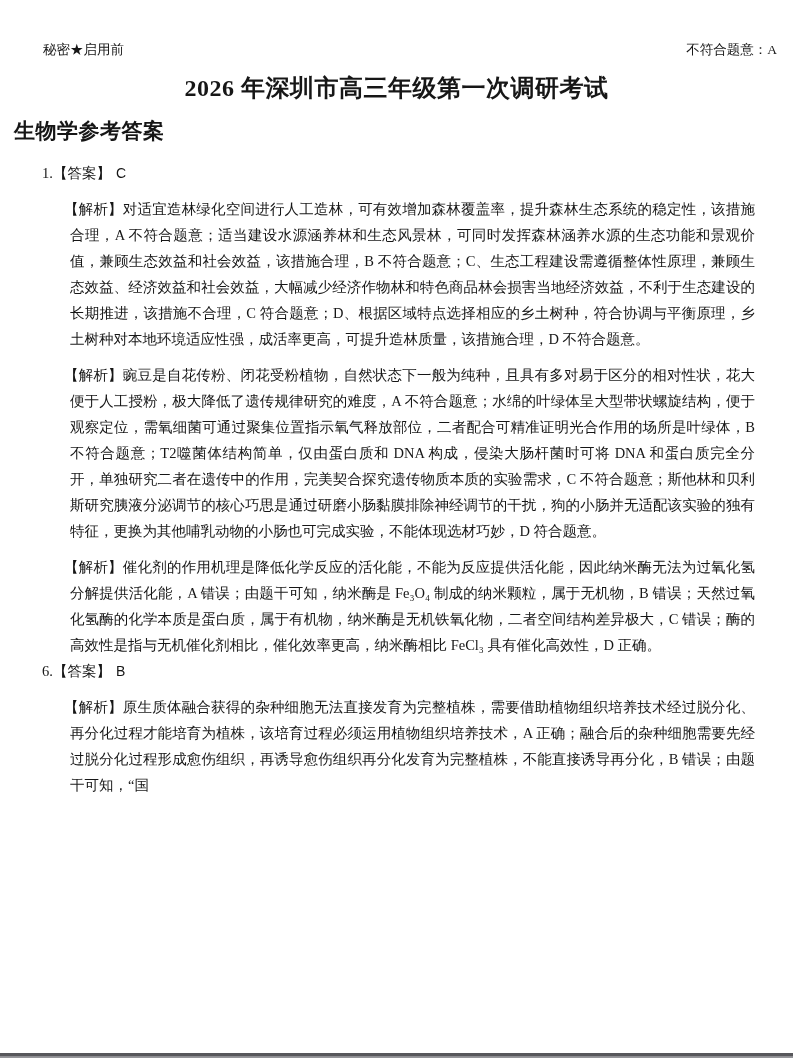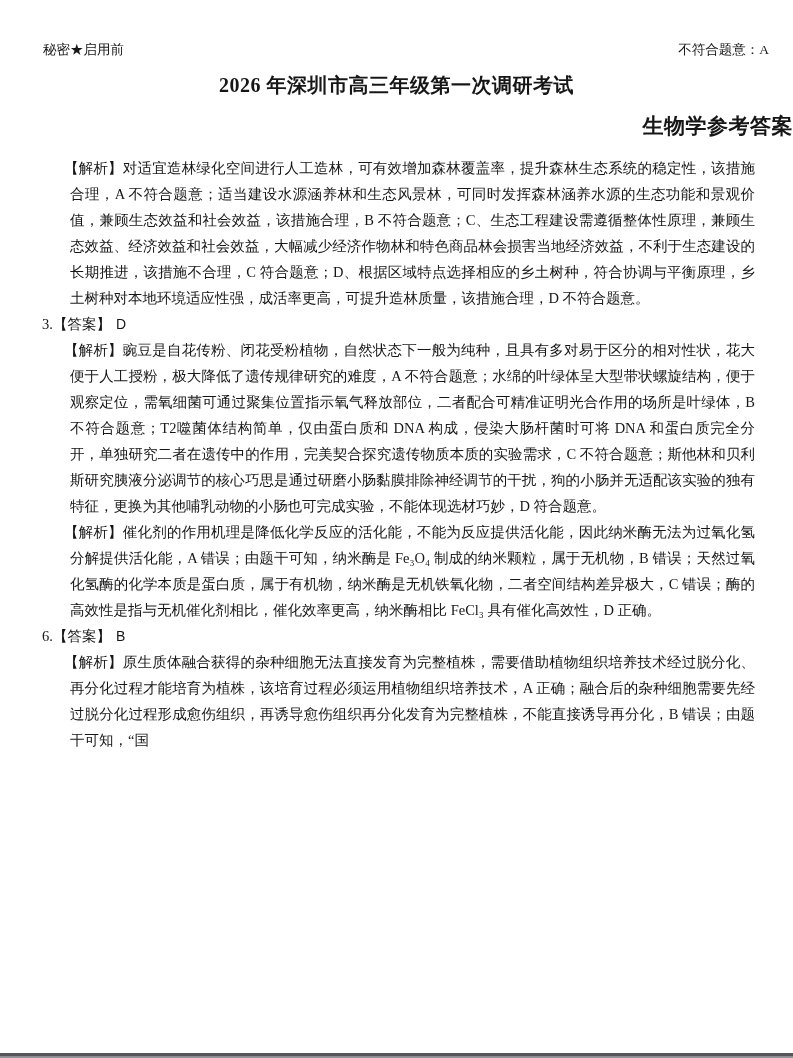--- a/index.html
+++ b/index.html
@@ -12,33 +12,33 @@
     height: 1058px;
     position: relative;
     overflow: hidden;
     font-family: "Liberation Serif", "DejaVu Serif", serif;
     color: #161616;
   }
   .doc-header {
     display: flex;
     justify-content: space-between;
     align-items: baseline;
-    padding: 42px 24px 0 43px;
+    padding: 42px 16px 0 43px;
     font-size: 13.5px;
     line-height: 15px;
   }
   .doc-title {
     text-align: center;
-    font-size: 20px;
+    font-size: 24px;
     font-weight: 700;
     margin: 15px 0 0 0;
     letter-spacing: 0.5px;
   }
   .doc-subtitle {
-    text-align: right;
+    text-align: left;
     font-size: 21px;
     font-weight: 700;
     margin: 13px 0 0 14px;
     letter-spacing: 0.5px;
   }
   .content {
     padding: 15px 38px 0 42px;
     font-size: 14.5px;
     line-height: 26px;
     text-align: justify;
@@ -48,20 +48,21 @@
     white-space: nowrap;
   }
   .answer-line .ans {
     margin-left: 5px;
     font-family: "Liberation Sans", "DejaVu Sans", sans-serif;
     font-size: 14px;
   }
   .analysis {
     padding-left: 28px;
     text-indent: -6px;
+    margin-top: 10px;
   }
   .page-separator {
     position: absolute;
     left: 0;
     right: 0;
     bottom: 0;
     height: 7px;
     background: linear-gradient(to bottom,
       #ffffff 0px, #ffffff 2px,
       #57575b 2px, #57575b 5px,
@@ -75,28 +76,28 @@
   <span>秘密★启用前</span>
   <span>不符合题意：A</span>
 </div>
 
 <div class="doc-title">2026 年深圳市高三年级第一次调研考试</div>
 <div class="doc-subtitle">生物学参考答案</div>
 
 <div class="content">
 
   <div class="item">
+    <div class="answer-line"><span>1.</span><span>【答案】</span><span class="ans">C</span></div>
     <div class="analysis"><span>【解析】</span><span>对适宜造林绿化空间进行人工造林，可有效增加森林覆盖率，提升森林生态系统的稳定性，该措施合理，A 不符合题意；适当建设水源涵养林和生态风景林，可同时发挥森林涵养水源的生态功能和景观价值，兼顾生态效益和社会效益，该措施合理，B 不符合题意；C、生态工程建设需遵循整体性原理，兼顾生态效益、经济效益和社会效益，大幅减少经济作物林和特色商品林会损害当地经济效益，不利于生态建设的长期推进，该措施不合理，C 符合题意；D、根据区域特点选择相应的乡土树种，符合协调与平衡原理，乡土树种对本地环境适应性强，成活率更高，可提升造林质量，该措施合理，D 不符合题意。</span></div>
   </div>
 
   <div class="item">
   </div>
 
   <div class="item">
-    <div class="answer-line"><span>3.</span><span>【答案】</span><span class="ans">D</span></div>
     <div class="analysis"><span>【解析】</span><span>豌豆是自花传粉、闭花受粉植物，自然状态下一般为纯种，且具有多对易于区分的相对性状，花大便于人工授粉，极大降低了遗传规律研究的难度，A 不符合题意；水绵的叶绿体呈大型带状螺旋结构，便于观察定位，需氧细菌可通过聚集位置指示氧气释放部位，二者配合可精准证明光合作用的场所是叶绿体，B 不符合题意；T2噬菌体结构简单，仅由蛋白质和 DNA 构成，侵染大肠杆菌时可将 DNA 和蛋白质完全分开，单独研究二者在遗传中的作用，完美契合探究遗传物质本质的实验需求，C 不符合题意；斯他林和贝利斯研究胰液分泌调节的核心巧思是通过研磨小肠黏膜排除神经调节的干扰，狗的小肠并无适配该实验的独有特征，更换为其他哺乳动物的小肠也可完成实验，不能体现选材巧妙，D 符合题意。</span></div>
   </div>
 
 
   <div class="item">
     <div class="analysis"><span>【解析】</span><span>催化剂的作用机理是降低化学反应的活化能，不能为反应提供活化能，因此纳米酶无法为过氧化氢分解提供活化能，A 错误；由题干可知，纳米酶是 Fe₃O₄ 制成的纳米颗粒，属于无机物，B 错误；天然过氧化氢酶的化学本质是蛋白质，属于有机物，纳米酶是无机铁氧化物，二者空间结构差异极大，C 错误；酶的高效性是指与无机催化剂相比，催化效率更高，纳米酶相比 FeCl₃ 具有催化高效性，D 正确。</span></div>
   </div>
 
   <div class="item">
     <div class="answer-line"><span>6.</span><span>【答案】</span><span class="ans">B</span></div>

